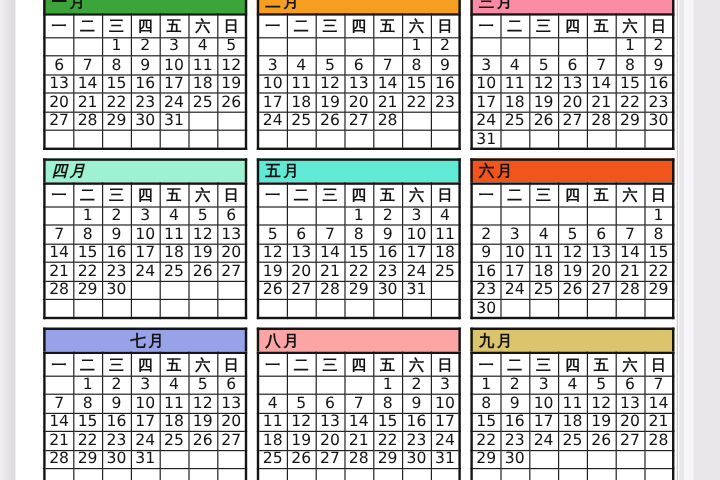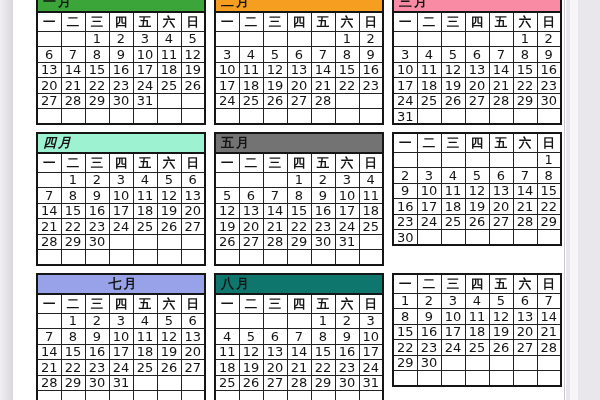--- a/index.html
+++ b/index.html
@@ -345,21 +345,21 @@
             <td></td>
             <td></td>
             <td></td>
             <td></td>
             <td></td>
           </tr>
         </tbody>
       </table>
     </div>
     <div class="month">
-      <div class="month-header" style="background: #737373; text-align: center;">
+      <div class="month-header" style="background: #5eead4; text-align: center;">
         <span>五月</span>
       </div>
       <table class="month-table">
         <thead>
           <tr>
             <th>一</th>
             <th>二</th>
             <th>三</th>
             <th>四</th>
             <th>五</th>
@@ -419,20 +419,23 @@
             <td></td>
             <td></td>
             <td></td>
             <td></td>
             <td></td>
           </tr>
         </tbody>
       </table>
     </div>
     <div class="month">
+      <div class="month-header" style="background: rgb(242, 85, 28);">
+        <span>六月</span>
+      </div>
       <table class="month-table">
         <thead>
           <tr>
             <th>一</th>
             <th>二</th>
             <th>三</th>
             <th>四</th>
             <th>五</th>
             <th>六</th>
             <th>日</th>
@@ -564,21 +567,21 @@
             <td></td>
             <td></td>
             <td></td>
             <td></td>
             <td></td>
           </tr>
         </tbody>
       </table>
     </div>
     <div class="month">
-      <div class="month-header" style="background: #0f766e;">
+      <div class="month-header" style="background: #fca5a5;">
         <span>八月</span>
       </div>
       <table class="month-table">
         <thead>
           <tr>
             <th>一</th>
             <th>二</th>
             <th>三</th>
             <th>四</th>
             <th>五</th>
@@ -638,20 +641,23 @@
             <td></td>
             <td></td>
             <td></td>
             <td></td>
             <td></td>
           </tr>
         </tbody>
       </table>
     </div>
     <div class="month">
+      <div class="month-header" style="background: rgb(220, 196, 108);">
+        <span>九月</span>
+      </div>
       <table class="month-table">
         <thead>
           <tr>
             <th>一</th>
             <th>二</th>
             <th>三</th>
             <th>四</th>
             <th>五</th>
             <th>六</th>
             <th>日</th>

